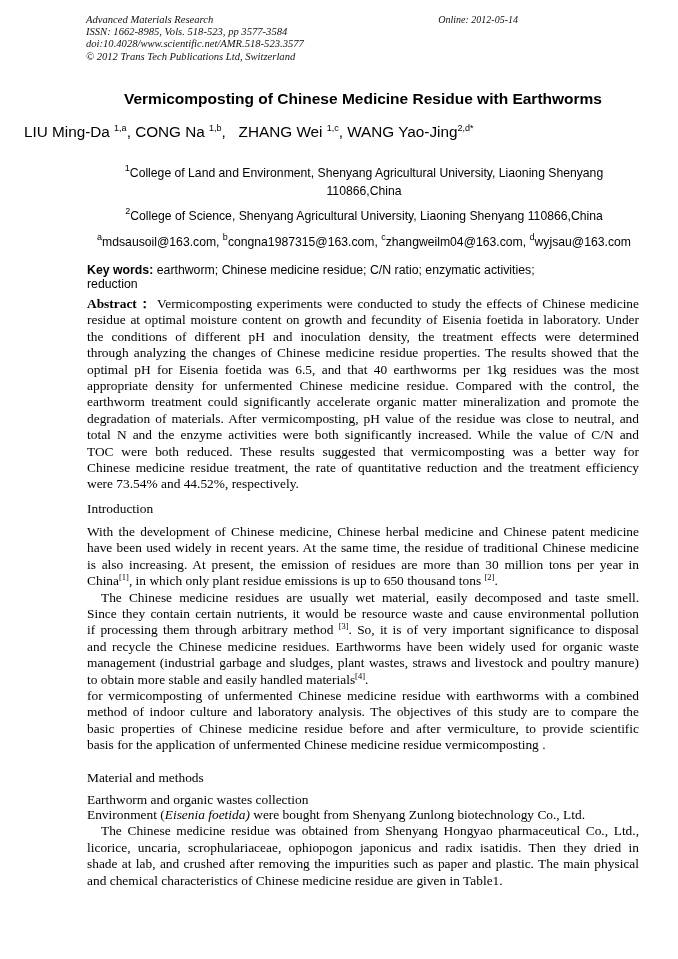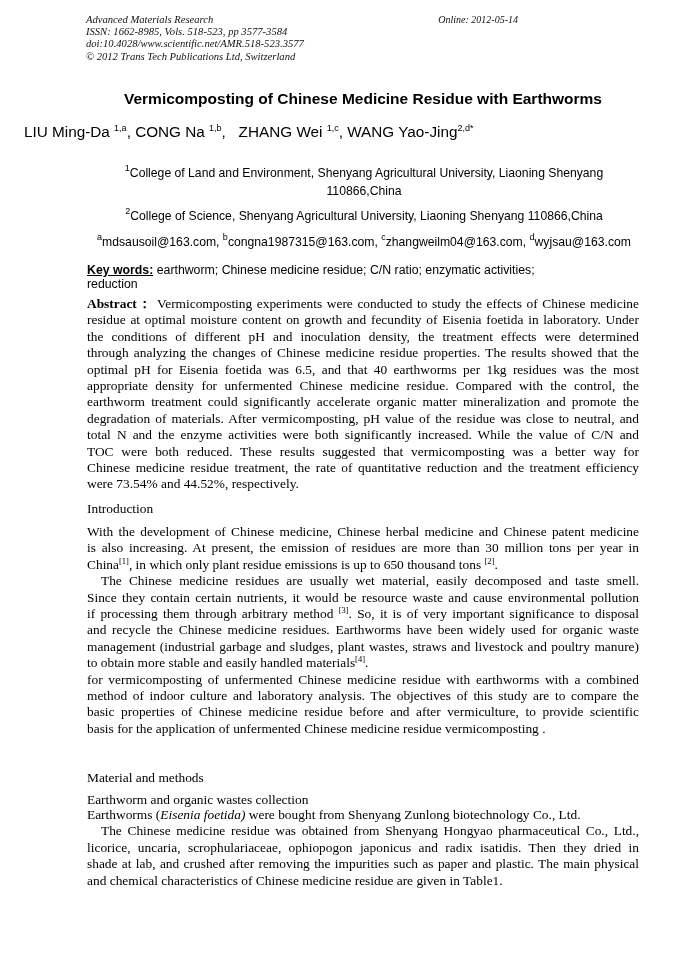--- a/index.html
+++ b/index.html
@@ -5,21 +5,21 @@
   html, body { margin: 0; padding: 0; background: #ffffff; }
   body { width: 678px; height: 959px; position: relative; overflow: hidden; color: #000; }
   .page { position: absolute; left: 0; top: 0; width: 558px; height: 959px; margin-left: 24px; }
   .hdr { position: absolute; left: 62px; top: 14px; font-family: "Liberation Serif", serif; font-style: italic; font-size: 10.6px; line-height: 12.2px; color: #111; }
   .hdr-right { position: absolute; right: 64px; top: 14px; font-family: "Liberation Serif", serif; font-style: italic; font-size: 10px; line-height: 12.2px; color: #111; }
   .title { position: absolute; left: 0; width: 678px; top: 90px; text-align: center; font-family: "Liberation Sans", sans-serif; font-weight: bold; font-size: 15.5px; }
   .authors { position: absolute; left: 0; width: 678px; top: 123px; font-family: "Liberation Sans", sans-serif; font-size: 15.3px; }
   .authors sup, .aff sup { font-size: 9px; vertical-align: 6px; line-height: 0; }
   .aff { position: absolute; left: 60px; width: 560px; text-align: center; font-family: "Liberation Sans", sans-serif; font-size: 12.2px; line-height: 18px; }
   .kw { position: absolute; left: 63px; top: 263px; font-family: "Liberation Sans", sans-serif; font-size: 12.3px; }
-  .kw b { font-weight: bold; text-decoration: underline; }
+  .kw b { font-weight: bold; }
   .body { position: absolute; left: 63px; width: 552px; font-family: "Liberation Serif", serif; font-size: 13.4px; line-height: 16.4px; }
   .ln { display: block; text-align: justify; text-align-last: justify; white-space: nowrap; height: 16.4px; }
   .ln.last { text-align-last: left; }
   .ln.ind { padding-left: 14px; }
   .h { font-weight: normal; font-family: "Liberation Serif", serif; font-size: 13.4px; position: absolute; left: 63px; }
   sup.ref { font-size: 8.5px; vertical-align: 5px; line-height: 0; }
   i { font-style: italic; }
 </style>
 </head>
 <body>
@@ -67,38 +67,39 @@
     <span class="ln">total N and the enzyme activities were both significantly increased. While the value of C/N and</span>
     <span class="ln">TOC were both reduced. These results suggested that vermicomposting was a better way for</span>
     <span class="ln">Chinese medicine residue treatment, the rate of quantitative reduction and the treatment efficiency</span>
     <span class="ln last">were 73.54% and 44.52%, respectively.</span>
   </div>
 
   <div class="h" style="top:501px;">Introduction</div>
 
   <div class="body" style="top:524px;">
     <span class="ln">With the development of Chinese medicine, Chinese herbal medicine and Chinese patent medicine</span>
+    <span class="ln">have been used widely in recent years. At the same time, the residue of traditional Chinese medicine</span>
     <span class="ln">is also increasing. At present, the emission of residues are more than 30 million tons per year in</span>
     <span class="ln last"><span>China</span><sup class="ref">[1]</sup><span>, in which only plant residue emissions is up to 650 thousand tons </span><sup class="ref">[2]</sup><span>.</span></span>
     <span class="ln ind">The Chinese medicine residues are usually wet material, easily decomposed and taste smell.</span>
     <span class="ln">Since they contain certain nutrients, it would be resource waste and cause environmental pollution</span>
     <span class="ln"><span>if processing them through arbitrary method </span><sup class="ref">[3]</sup><span>. So, it is of very important significance to disposal</span></span>
     <span class="ln">and recycle the Chinese medicine residues. Earthworms have been widely used for organic waste</span>
     <span class="ln">management (industrial garbage and sludges, plant wastes, straws and livestock and poultry manure)</span>
     <span class="ln last"><span>to obtain more stable and easily handled materials</span><sup class="ref">[4]</sup><span>.</span></span>
     <span class="ln">for vermicomposting of unfermented Chinese medicine residue with earthworms with a combined</span>
     <span class="ln">method of indoor culture and laboratory analysis. The objectives of this study are to compare the</span>
     <span class="ln">basic properties of Chinese medicine residue before and after vermiculture, to provide scientific</span>
     <span class="ln last">basis for the application of unfermented Chinese medicine residue vermicomposting .</span>
   </div>
 
   <div class="h" style="top:770px;">Material and methods</div>
   <div class="h" style="top:792px;">Earthworm and organic wastes collection</div>
 
   <div class="body" style="top:807px;">
-    <span class="ln last"><span>Earthworms (</span><i>Eisenia foetida)</i><span> were bought from Shenyang Zunlong biotechnology Co., Ltd.</span></span>
+    <span class="ln last"><span>Environment (</span><i>Eisenia foetida)</i><span> were bought from Shenyang Zunlong biotechnology Co., Ltd.</span></span>
     <span class="ln ind">The Chinese medicine residue was obtained from Shenyang Hongyao pharmaceutical Co., Ltd.,</span>
     <span class="ln">licorice, uncaria, scrophulariaceae, ophiopogon japonicus and radix isatidis. Then they dried in</span>
     <span class="ln">shade at lab, and crushed after removing the impurities such as paper and plastic. The main physical</span>
     <span class="ln last">and chemical characteristics of Chinese medicine residue are given in Table1.</span>
   </div>
 
 </div>
 
 </body></html>

